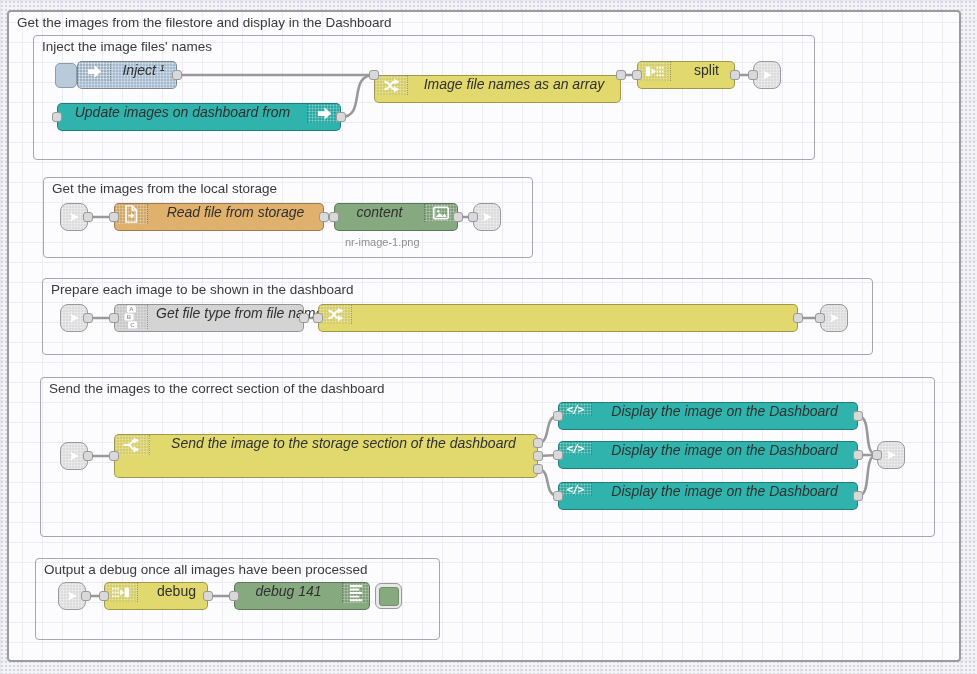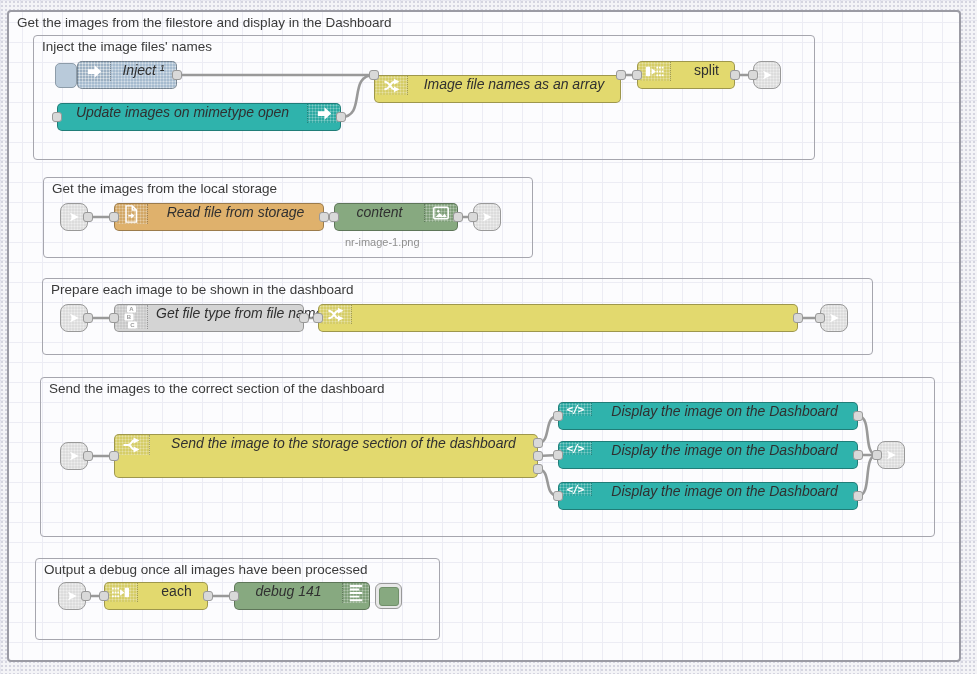--- a/index.html
+++ b/index.html
@@ -129,21 +129,21 @@
   <div class="node n-inject dotted-body" style="left:77px;top:61px;width:100px;">
     <div class="icon-box">
       <svg width="19" height="19" viewBox="0 0 20 20">
           <path d="M3 7.5h7V3.5l7 6.5-7 6.5v-4H3z" fill="#fff"></path>
         </svg>
     </div>
     <div class="node-label">Inject ¹</div>
   </div>
 
   <div class="node n-teal" style="left:57px;top:103px;width:284px;">
-    <div class="node-label">Update images on mimetype open</div>
+    <div class="node-label">Update images on dashboard from</div>
     <div class="icon-box right">
       <svg width="19" height="19" viewBox="0 0 20 20">
           <path d="M3 7.5h7V3.5l7 6.5-7 6.5v-4H3z" fill="#fff"></path>
         </svg>
     </div>
   </div>
 
   <div class="node n-yellow" style="left:374px;top:75px;width:247px;">
     <div class="icon-box">
       <svg width="19" height="19" viewBox="0 0 20 20">
@@ -314,21 +314,21 @@
             <rect x="3.3" y="9" width="1.9" height="1.9"></rect>
             <rect x="6.1" y="9" width="1.9" height="1.9"></rect>
           <rect x="0.5" y="13" width="1.9" height="1.9"></rect>
             <rect x="3.3" y="13" width="1.9" height="1.9"></rect>
             <rect x="6.1" y="13" width="1.9" height="1.9"></rect>
         </g>
         <polygon points="9,6.5 13.5,10 9,13.5" fill="#fff"></polygon>
         <rect x="14" y="5" width="4.5" height="10" rx="1" fill="#fff"></rect>
       </svg>
     </div>
-    <div class="node-label upright">each</div>
+    <div class="node-label upright">debug</div>
   </div>
 
   <div class="node n-green" style="left:234px;top:582px;width:136px;">
     <div class="node-label">debug 141</div>
     <div class="icon-box right" style="width:26px;">
       <svg width="16" height="20" viewBox="0 0 18 22">
         <g fill="#fff">
           <rect x="2" y="2" width="14" height="2.2" rx="0.5"></rect>
           <rect x="2" y="6" width="10.5" height="2.2" rx="0.5"></rect>
           <rect x="2" y="10" width="14" height="2.2" rx="0.5"></rect>

